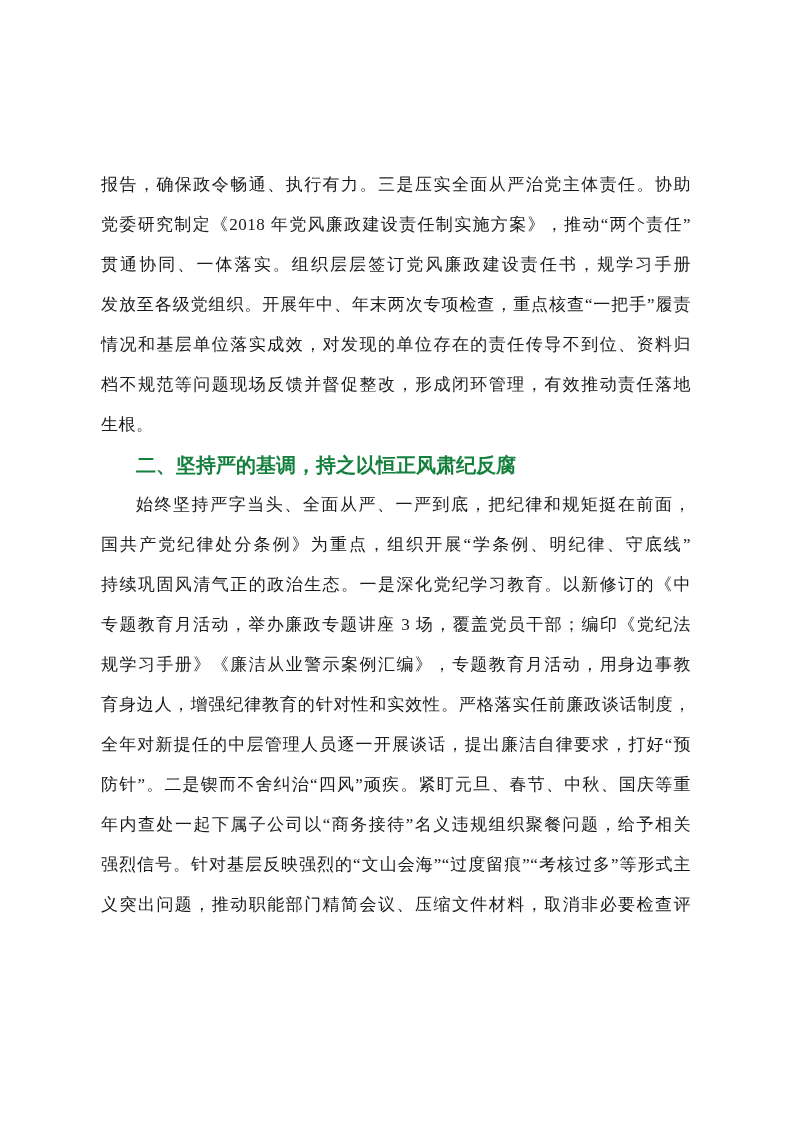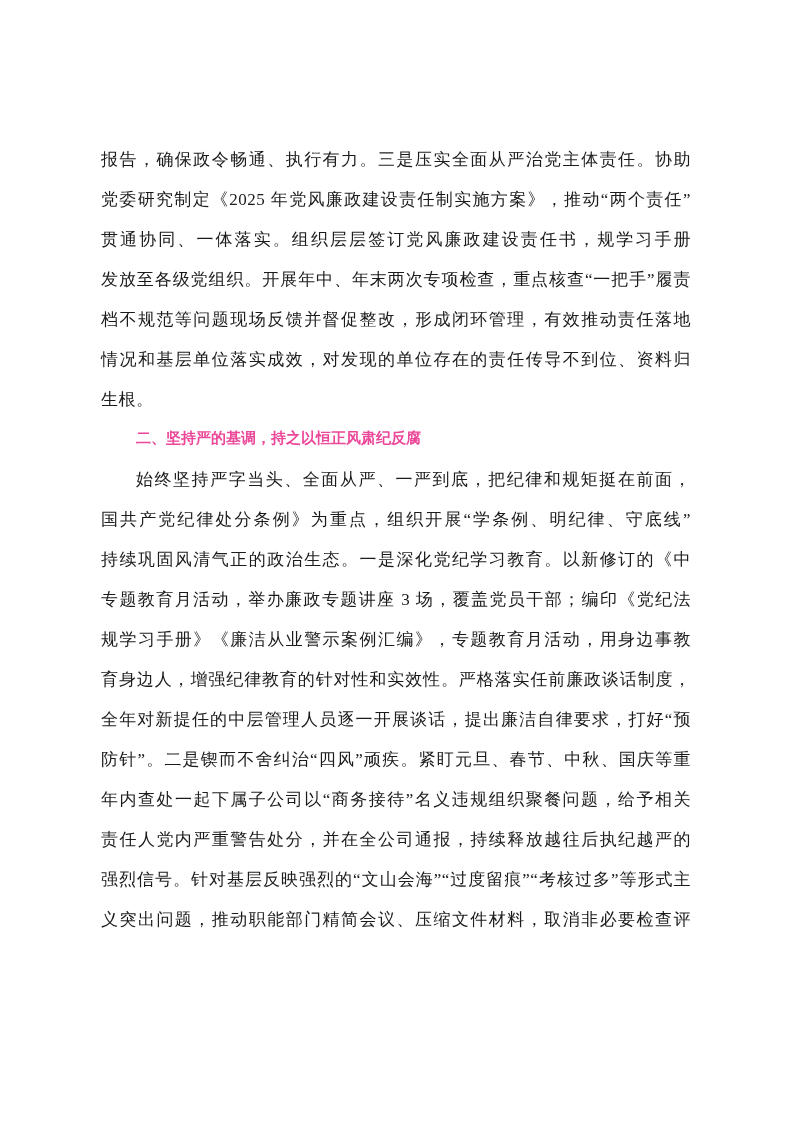--- a/index.html
+++ b/index.html
@@ -8,20 +8,21 @@
     background: #ffffff;
   }
   .page {
     position: relative;
     width: 793px;
     height: 966px;
     background: #ffffff;
     overflow: hidden;
     font-family: "Liberation Serif", "DejaVu Serif", serif;
     color: #1b1b1b;
+    margin-top: 25px;
   }
   .content {
     position: absolute;
     left: 101px;
     top: 140px;
     width: 590px;
   }
   .line {
     height: 40px;
     line-height: 40px;
@@ -41,24 +42,24 @@
     text-align: center;
     text-align-last: left;
   }
   .line.indent {
     padding-left: 35px;
   }
   .heading {
     height: 40px;
     line-height: 40px;
     padding-left: 35px;
-    font-size: 15px;
+    font-size: 20px;
     font-weight: bold;
-    font-family: Liberation Mono, monospace;
-    color: #ec4899;
+    font-family: Liberation Sans, sans-serif;
+    color: #15803d;
     white-space: nowrap;
   }
   .footer {
     position: absolute;
     left: 130px;
     top: 1029px;
     height: 24px;
     line-height: 24px;
     font-size: 17px;
     color: #3c3c3c;
@@ -66,38 +67,37 @@
     font-family: "Liberation Serif", "DejaVu Serif", serif;
   }
 </style>
 </head>
 <body>
 
 <div class="page">
   <div class="content">
 
     <div class="line just">报告，确保政令畅通、执行有力。三是压实全面从严治党主体责任。协助</div>
-    <div class="line just">党委研究制定《2025 年党风廉政建设责任制实施方案》，推动“两个责任”</div>
+    <div class="line just">党委研究制定《2018 年党风廉政建设责任制实施方案》，推动“两个责任”</div>
     <div class="line just">贯通协同、一体落实。组织层层签订党风廉政建设责任书，规学习手册</div>
     <div class="line just">发放至各级党组织。开展年中、年末两次专项检查，重点核查“一把手”履责</div>
+    <div class="line just">情况和基层单位落实成效，对发现的单位存在的责任传导不到位、资料归</div>
     <div class="line just">档不规范等问题现场反馈并督促整改，形成闭环管理，有效推动责任落地</div>
-    <div class="line just">情况和基层单位落实成效，对发现的单位存在的责任传导不到位、资料归</div>
     <div class="line last">生根。</div>
 
     <div class="heading">二、坚持严的基调，持之以恒正风肃纪反腐</div>
 
     <div class="line just indent">始终坚持严字当头、全面从严、一严到底，把纪律和规矩挺在前面，</div>
     <div class="line just">国共产党纪律处分条例》为重点，组织开展“学条例、明纪律、守底线”</div>
     <div class="line just">持续巩固风清气正的政治生态。一是深化党纪学习教育。以新修订的《中</div>
     <div class="line just">专题教育月活动，举办廉政专题讲座 3 场，覆盖党员干部；编印《党纪法</div>
     <div class="line just">规学习手册》《廉洁从业警示案例汇编》，专题教育月活动，用身边事教</div>
     <div class="line just">育身边人，增强纪律教育的针对性和实效性。严格落实任前廉政谈话制度，</div>
     <div class="line just">全年对新提任的中层管理人员逐一开展谈话，提出廉洁自律要求，打好“预</div>
     <div class="line just">防针”。二是锲而不舍纠治“四风”顽疾。紧盯元旦、春节、中秋、国庆等重</div>
     <div class="line just">年内查处一起下属子公司以“商务接待”名义违规组织聚餐问题，给予相关</div>
-    <div class="line just">责任人党内严重警告处分，并在全公司通报，持续释放越往后执纪越严的</div>
     <div class="line just">强烈信号。针对基层反映强烈的“文山会海”“过度留痕”“考核过多”等形式主</div>
     <div class="line just">义突出问题，推动职能部门精简会议、压缩文件材料，取消非必要检查评</div>
 
   </div>
 
   <div class="footer">— 2 —</div>
 </div>
 
 </body></html>

